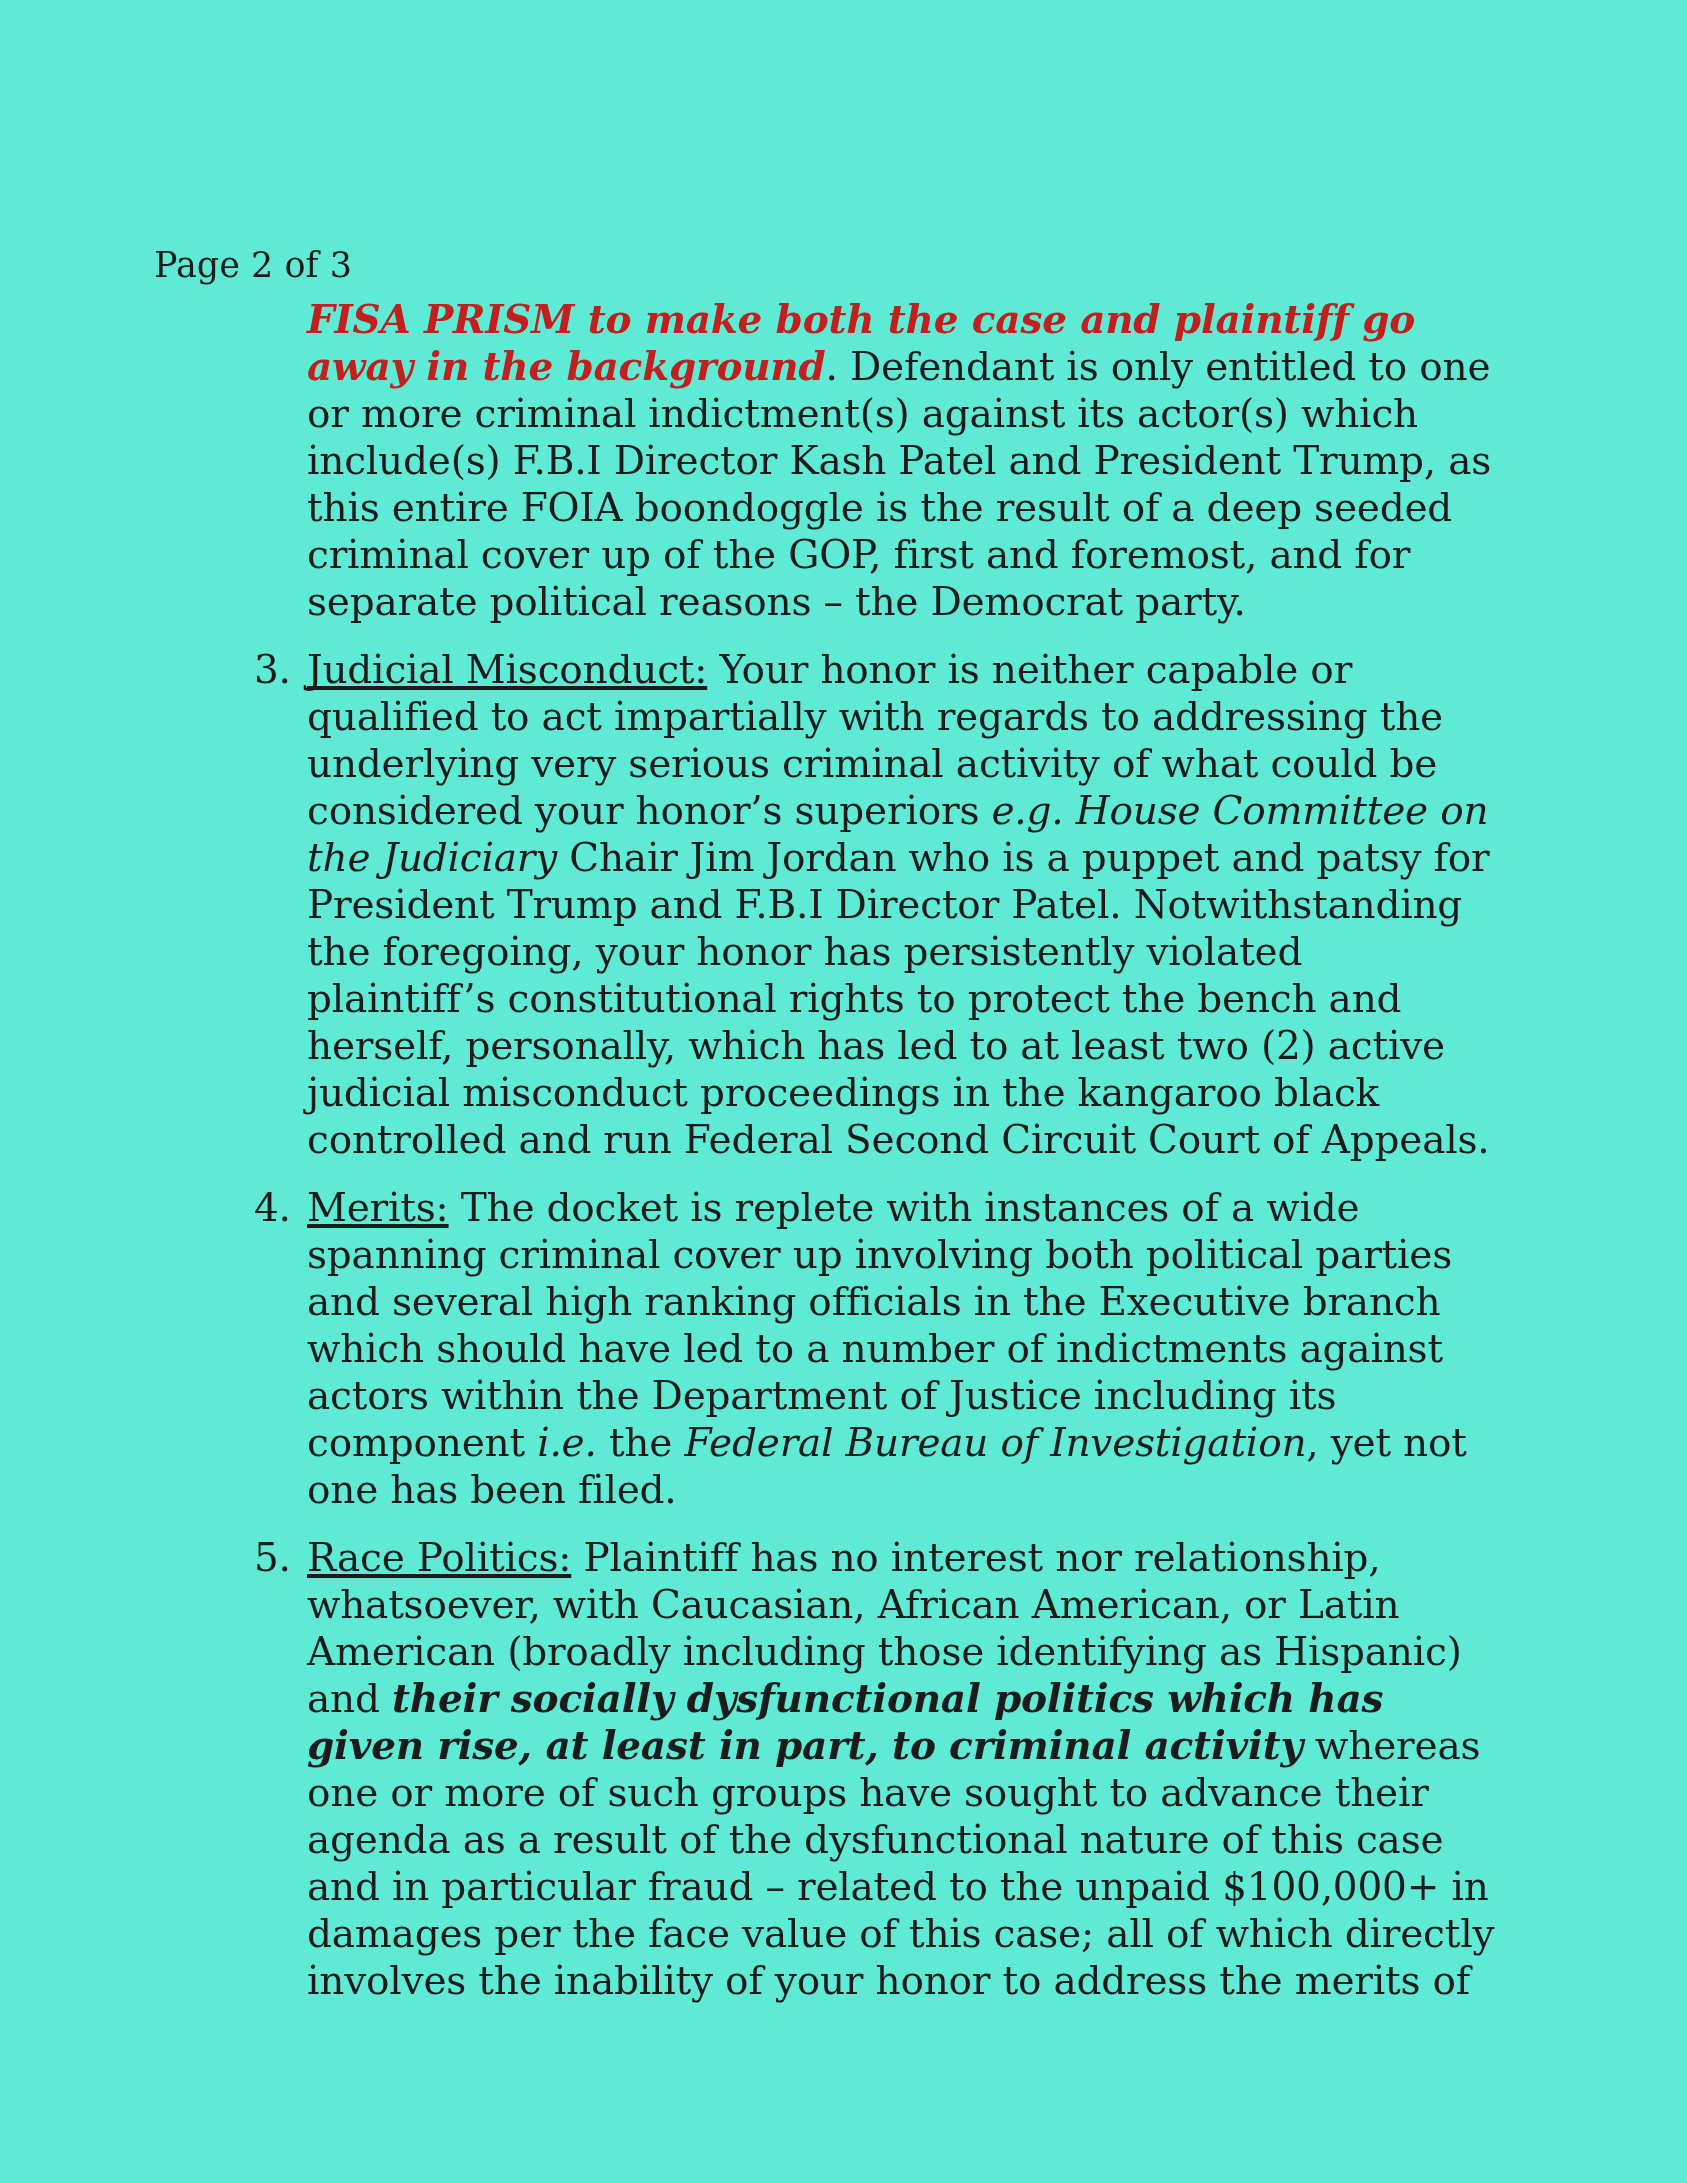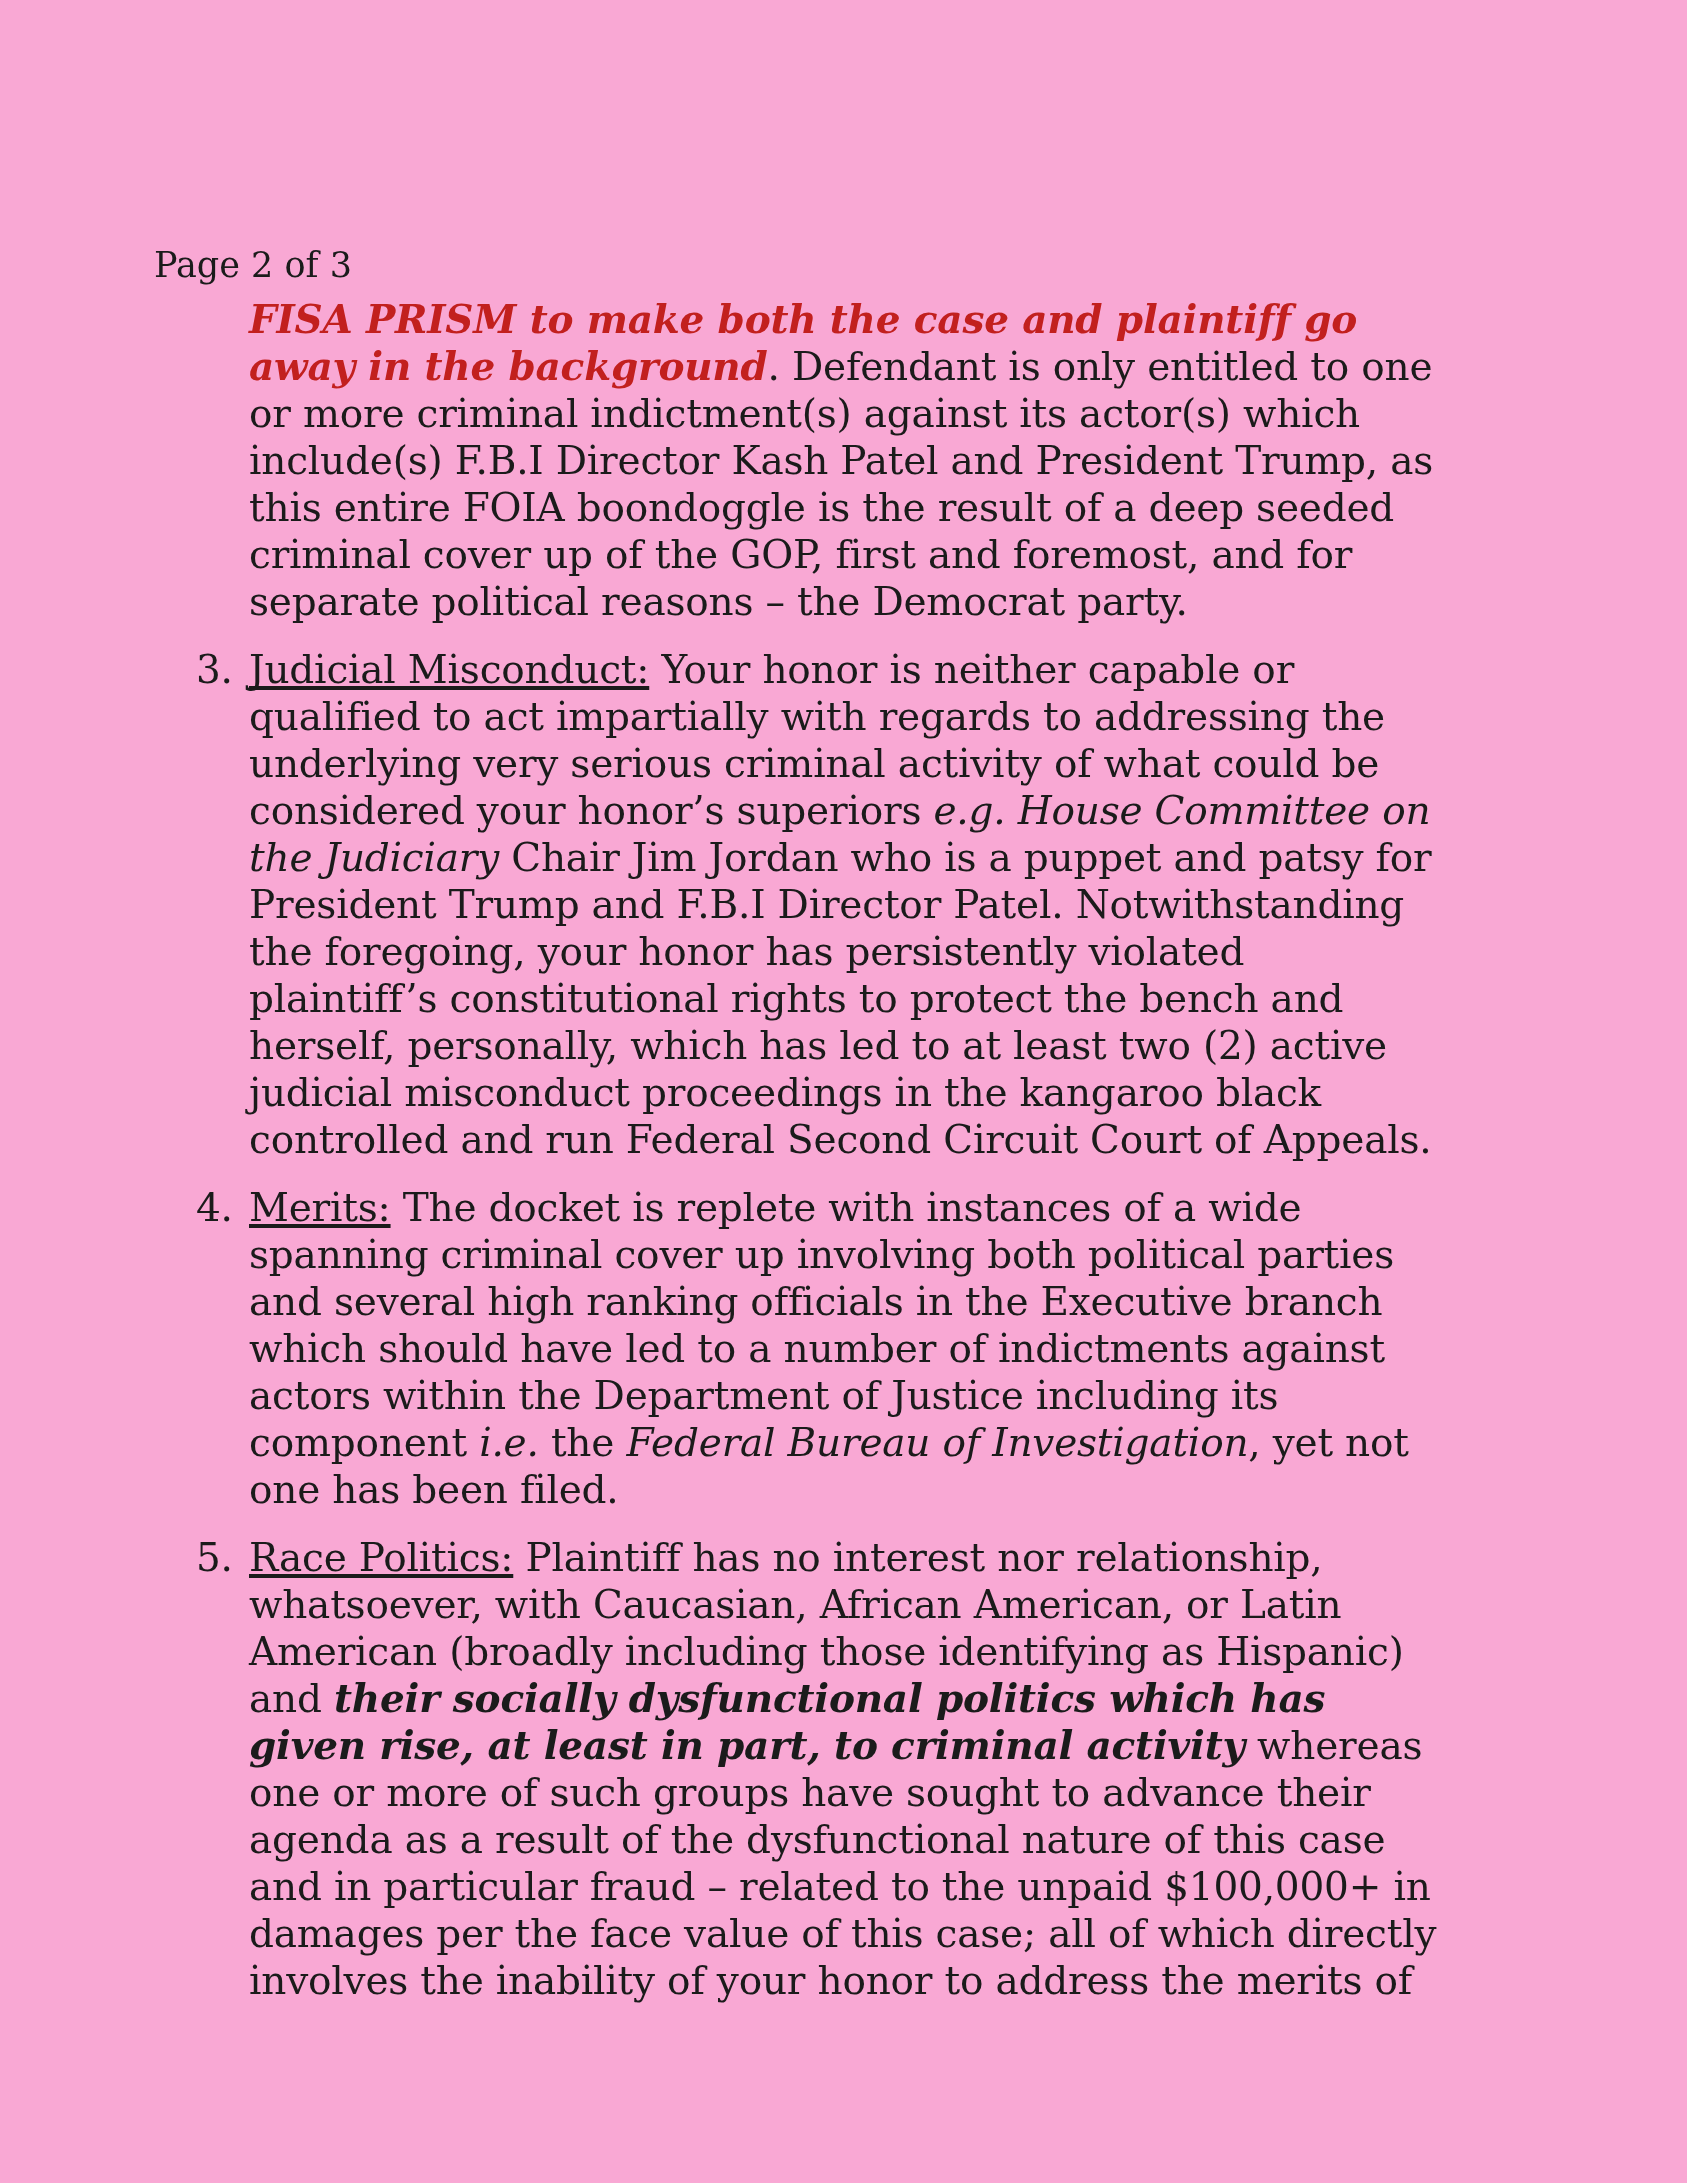--- a/index.html
+++ b/index.html
@@ -11,30 +11,30 @@
     width: 1687px;
     height: 2183px;
     font-family: "DejaVu Serif", "Liberation Serif", serif;
     color: var(--ink, #1b1b1b);
   }
   .page {
     box-sizing: border-box;
     width: 1687px;
     height: 2183px;
     padding: 243px 132px 0 154px;
-    background: #f9a8d4;
+    background: #5eead4;
     overflow: hidden;
   }
   .page-label {
     font-size: 35px;
     line-height: 44px;
     white-space: nowrap;
   }
   .content {
-    margin-left: 42px; 
+    margin-left: 100px; 
   }
   p { margin: 0; }
   .para, .item-body, .num {
     font-size: 39px;
     line-height: 47px;
     letter-spacing: -0.2px;
   }
   .intro {
     margin-top: 8.8px;
     margin-left: 53px;   

